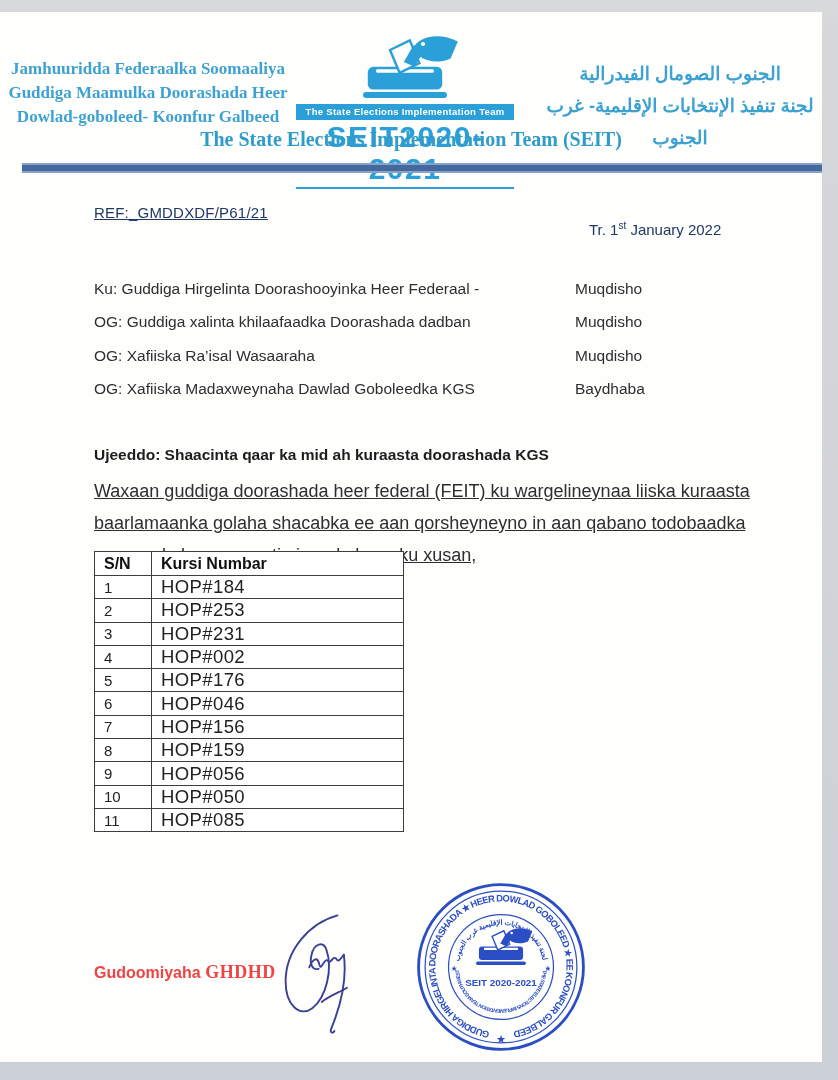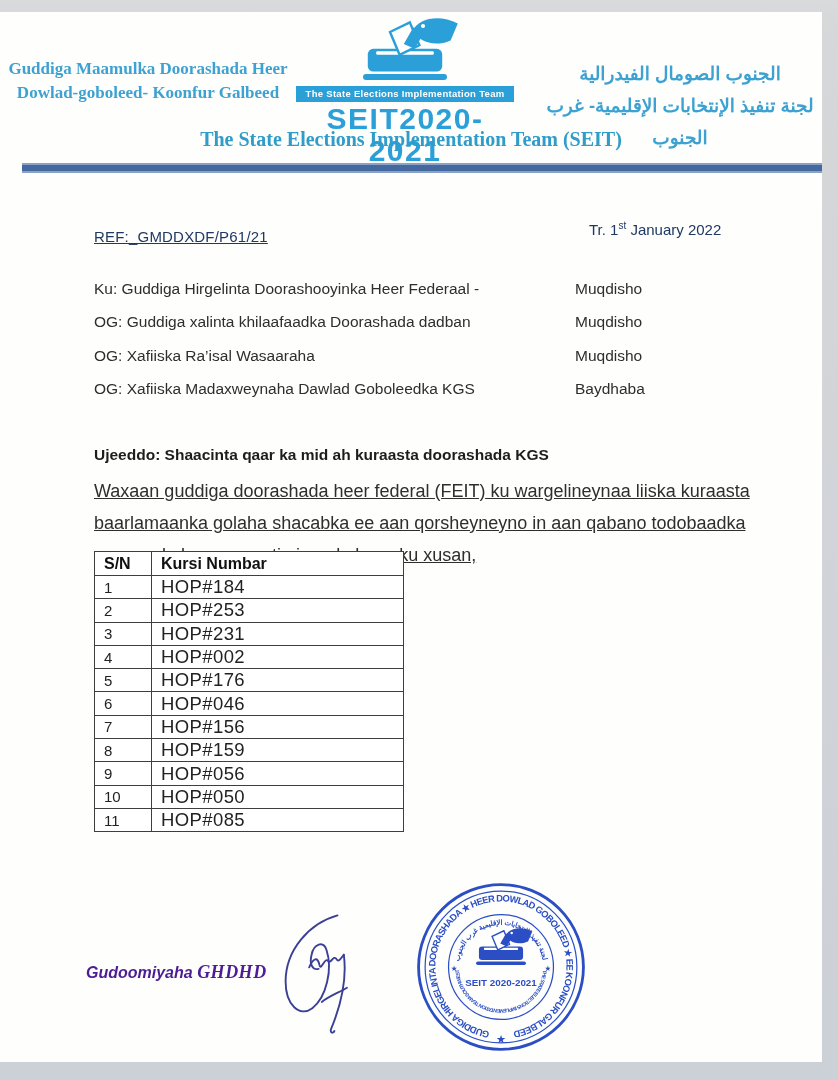--- a/index.html
+++ b/index.html
@@ -6,35 +6,35 @@
   body{
     width:838px;height:1080px;position:relative;overflow:hidden;
     background:linear-gradient(180deg,#d9dadb 0,#d6d7d9 30px,#ccd0d7 100%);
     font-family:"Liberation Sans",sans-serif;
   }
   .page{position:absolute;left:0;top:12px;width:822px;height:1050px;background:#fefefd;}
 
   
   .hleft{position:absolute;left:2px;top:45px;width:292px;text-align:center;
     font-family:"Liberation Serif",serif;font-weight:bold;font-size:17px;line-height:24px;color:#3da2d1;}
-  .hlogo{position:absolute;left:296px;top:2px;width:218px;text-align:center;}
+  .hlogo{position:absolute;left:296px;top:20px;width:218px;text-align:center;}
   .logo-ic{display:block;margin:0 auto;width:162px;height:72px;color:#2b9fd8;}
   .banner{background:#2b9fd8;color:#fff;font-size:9.5px;font-weight:bold;
     line-height:16px;height:16px;letter-spacing:.3px;white-space:nowrap;overflow:hidden;}
   .seit{display:inline-block;font-size:30px;font-weight:bold;color:#2b9fd8;
     letter-spacing:1.5px;line-height:1.08;border-bottom:2.5px solid #2b9fd8;padding:1px 4px 1px 4px;}
   .harabic{position:absolute;left:540px;top:46px;width:280px;direction:rtl;text-align:center;
     font-weight:bold;font-size:18.5px;line-height:32px;color:#3da2d1;}
   .title{position:absolute;left:0;top:116px;width:822px;text-align:center;
     font-family:"Liberation Serif",serif;font-weight:bold;font-size:20px;color:#2f9cc9;}
   .bar{position:absolute;left:22px;top:151px;width:800px;height:6px;background:#44699f;
     border-top:2px solid #8aa2c8;border-bottom:2px solid #8aa2c8;}
 
   
-  .ref{position:absolute;left:94px;top:216px;font-size:15px;color:#1f3864;
+  .ref{position:absolute;left:94px;top:192px;font-size:15px;color:#1f3864;
     text-decoration:underline;letter-spacing:.2px;}
   .date{position:absolute;left:589px;top:208px;font-size:15px;color:#1f3864;}
   .date sup{font-size:10px;}
 
   
   .recipients{position:absolute;left:94px;top:268px;width:680px;}
   .recipient-row{position:relative;height:33.4px;font-size:15.5px;color:#2e2e2e;}
   .recipient-row .city{position:absolute;left:481px;top:0;}
 
   
@@ -46,35 +46,36 @@
   .seats-table th,.seats-table td{border:1.5px solid #3e3e3e;padding:0 0 0 9px;text-align:left;vertical-align:middle;}
   .seats-table th{height:23px;font-size:16px;color:#111;margin-left:32px;}
   .seats-table td{height:22.3px;color:#222;}
   .seats-table col.c-sn{width:57px;}
   .seats-table col.c-seat{width:252px;}
   td.sn{font-size:15px;}
   td.seat{font-size:18.5px;letter-spacing:.4px;}
 
   
   .sig-name{position:absolute;left:94px;top:905px;font-size:16px;font-weight:bold;color:#1d1d1d;}
-  .sig-title{position:absolute;left:86px;top:950px;font-size:16px;font-weight:bold;color:#4c1d95;font-style:italic;}
+  .sig-title{position:absolute;left:94px;top:950px;font-size:16px;font-weight:bold;color:#ef4444;}
   .sig-title .org{font-family:"Liberation Serif",serif;font-size:18px;letter-spacing:.5px;}
   .ink{position:absolute;left:262px;top:884px;width:118px;height:152px;}
   .stamp{position:absolute;left:412px;top:866px;width:178px;height:178px;}
   .ring-txt{font-size:10px;font-weight:bold;fill:#2b4ec4;letter-spacing:.6px;}
   .ring-ar{font-size:7.6px;font-weight:bold;fill:#2b4ec4;}
   .ring-en{font-size:5.6px;font-weight:bold;fill:#2b4ec4;letter-spacing:.4px;}
   .stamp-star{fill:#2b4ec4;}
 </style>
 </head>
 <body>
 
 <div class="page">
 
   <div class="hleft">
+    <div>Jamhuuridda Federaalka Soomaaliya</div>
     <div>Guddiga Maamulka Doorashada Heer</div>
     <div>Dowlad-goboleed- Koonfur Galbeed</div>
   </div>
 
   <div class="hlogo">
     <svg class="logo-ic" viewBox="0 0 200 120" aria-hidden="true">
       <g id="ballot-logo">
         <rect x="38" y="58" width="124" height="38" rx="9" fill="currentColor"></rect>
         <rect x="30" y="100" width="140" height="10" rx="5" fill="currentColor"></rect>
         <rect x="52" y="62" width="96" height="6" rx="2" fill="#ffffff"></rect>

